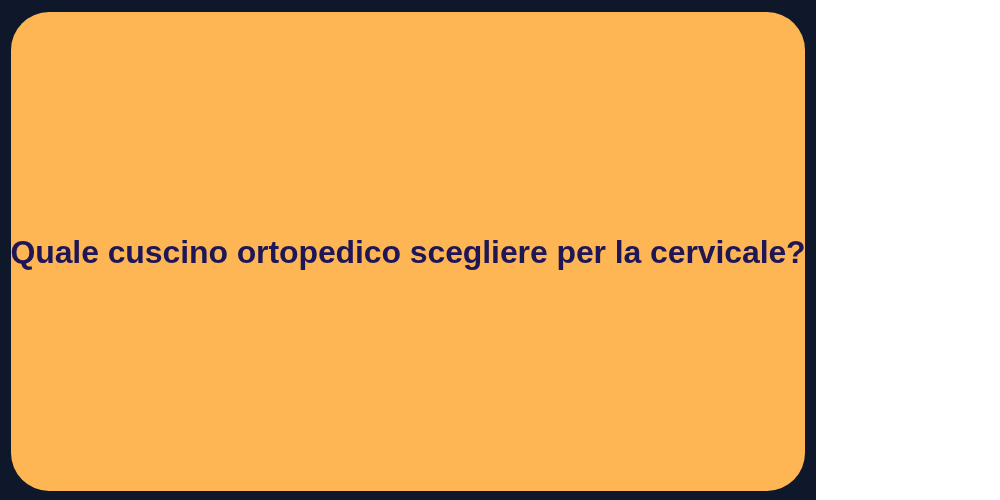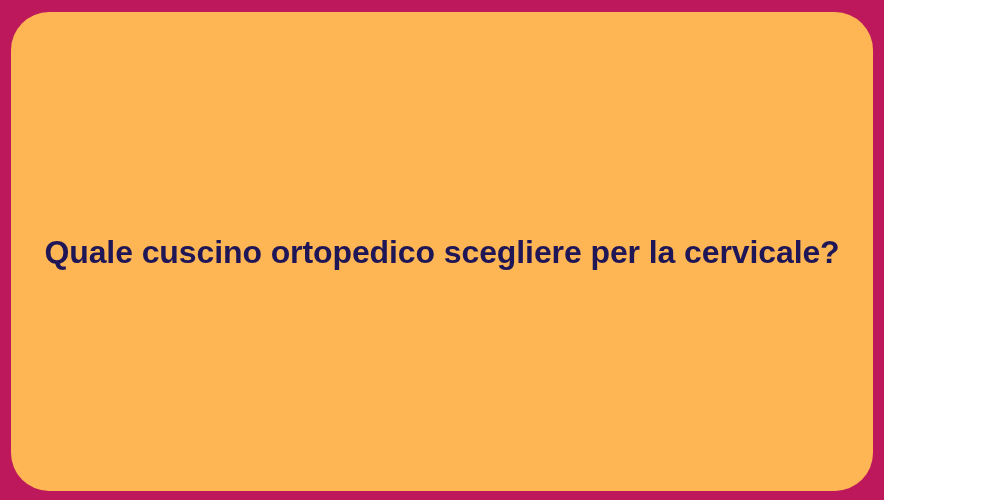--- a/index.html
+++ b/index.html
@@ -11,23 +11,23 @@
   body {
     width: 1000px;
     height: 500px;
     overflow: hidden;
     font-family: "Liberation Sans", "DejaVu Sans", sans-serif;
   }
 
   .page-frame {
     position: relative;
     box-sizing: border-box;
-    width: 884px;
+    width: 816px;
     height: 500px;
-    background: #be185d;
+    background: #0f172a;
     padding: 12px 11px 9px 11px;
   }
 
   .hero-card {
     box-sizing: border-box;
     width: 100%;
     height: 100%;
     background: #fdb653;
     border-radius: 38px;
     display: flex;

